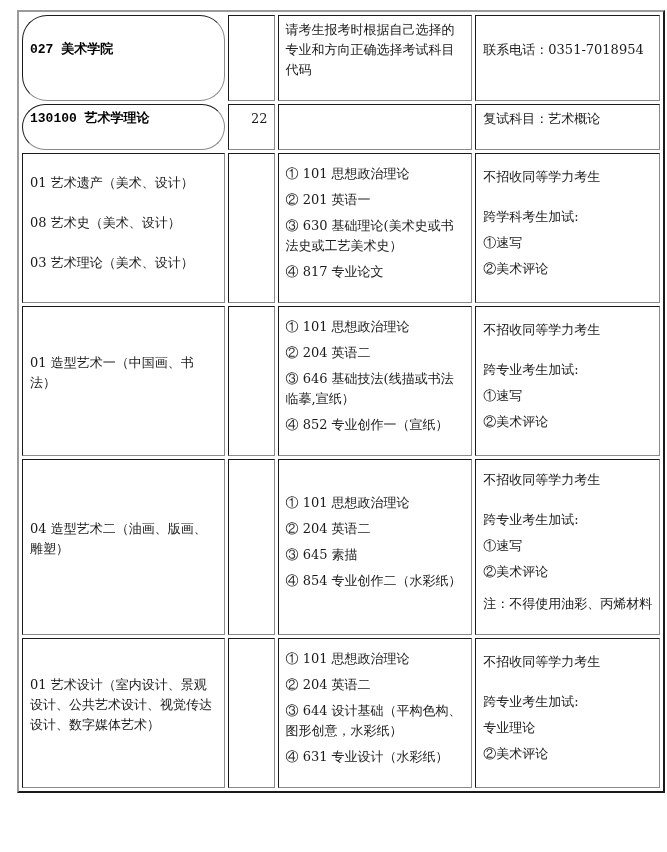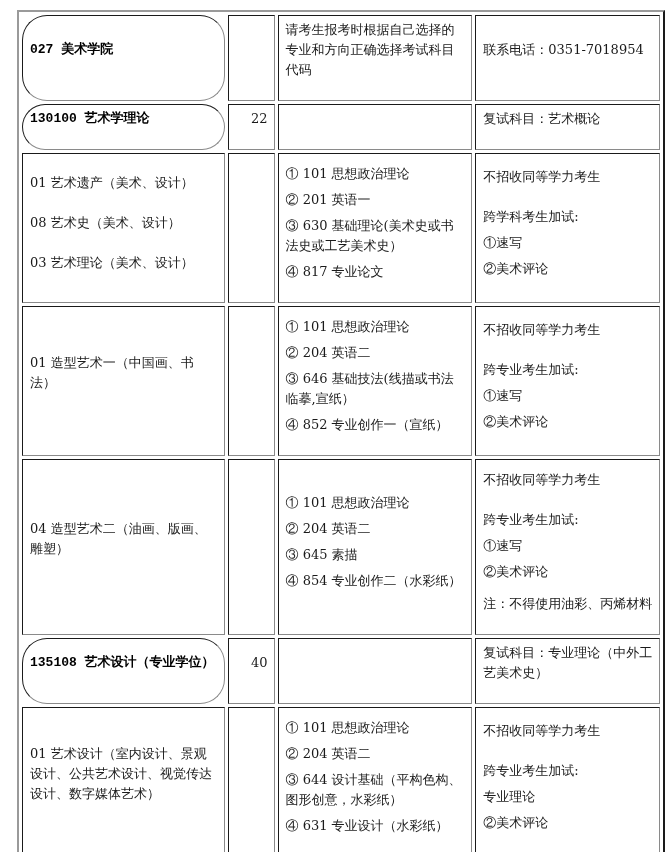--- a/index.html
+++ b/index.html
@@ -137,26 +137,20 @@
         <span class="line">不招收同等学力考生</span>
         <div class="gap"></div>
         <span class="line">跨专业考生加试:</span>
         <span class="line">①速写</span>
         <span class="line">②美术评论</span>
         <div class="gap-sm"></div>
         <span class="line">注：不得使用油彩、丙烯材料</span>
       </td>
     </tr>
 
-    <tr style="height:50px">
-      <td class="bold">135108 艺术设计（专业学位）</td>
-      <td class="center">40</td>
-      <td></td>
-      <td>复试科目：专业理论（中外工艺美术史）</td>
-    </tr>
 
     <tr style="height:140px">
       <td>01 艺术设计（室内设计、景观设计、公共艺术设计、视觉传达设计、数字媒体艺术）</td>
       <td></td>
       <td>
         <span class="line">① 101 思想政治理论</span>
         <span class="line">② 204 英语二</span>
         <span class="line">③ 644 设计基础（平构色构、图形创意，水彩纸）</span>
         <span class="line">④ 631 专业设计（水彩纸）</span>
       </td>

